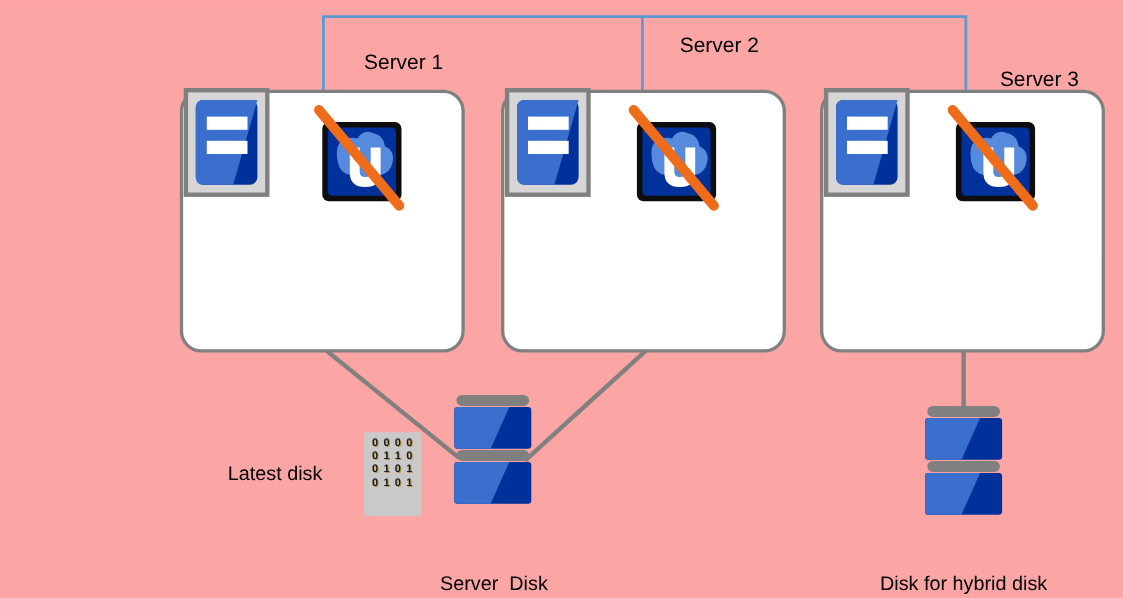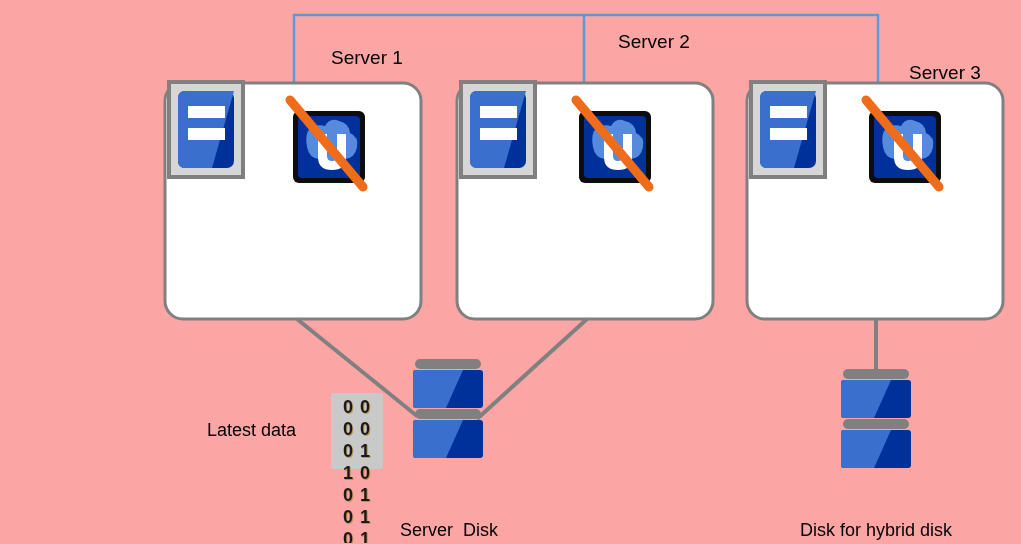--- a/index.html
+++ b/index.html
@@ -42,21 +42,21 @@
   }
   .latest-data-label {
     font-size: 18px;
   }
   .binary-block {
     position: absolute;
     background: #c9c9c9;
     border-radius: 2px;
     font-family: "Liberation Sans", sans-serif;
     font-weight: bold;
-    font-size: 18px;
+    font-size: 10px;
     letter-spacing: 1px;
     color: #1a1a1a;
     text-shadow: 1px 1px 0 rgba(180,140,60,0.85);
     line-height: 1.22;
     text-align: center;
     padding: 4px 6px 3px 6px;
     box-sizing: border-box;
   }
 </style>
 </head>
@@ -154,21 +154,21 @@
     </g>
     <g transform="translate(840,368)">
       <use href="#disk-icon-def"></use>
     </g>
   </svg>
 
   <div class="dg-label server-title" style="left:330px; top:45px;">Server 1</div>
   <div class="dg-label server-title" style="left:617px; top:29px;">Server 2</div>
   <div class="dg-label server-title" style="left:908px; top:60px;">Server 3</div>
 
-  <div class="dg-label latest-data-label" style="left:206px; top:418px;">Latest data</div>
+  <div class="dg-label latest-data-label" style="left:206px; top:418px;">Latest disk</div>
 
   <div class="binary-block" style="left:330px; top:392px; width:52px; height:76px;">
     <div>0 0 0 0</div>
     <div>0 1 1 0</div>
     <div>0 1 0 1</div>
     <div>0 1 0 1</div>
   </div>
 
   <div class="dg-label caption" style="left:348px; top:472px; width:200px;">
     <div>Server  Disk</div>

